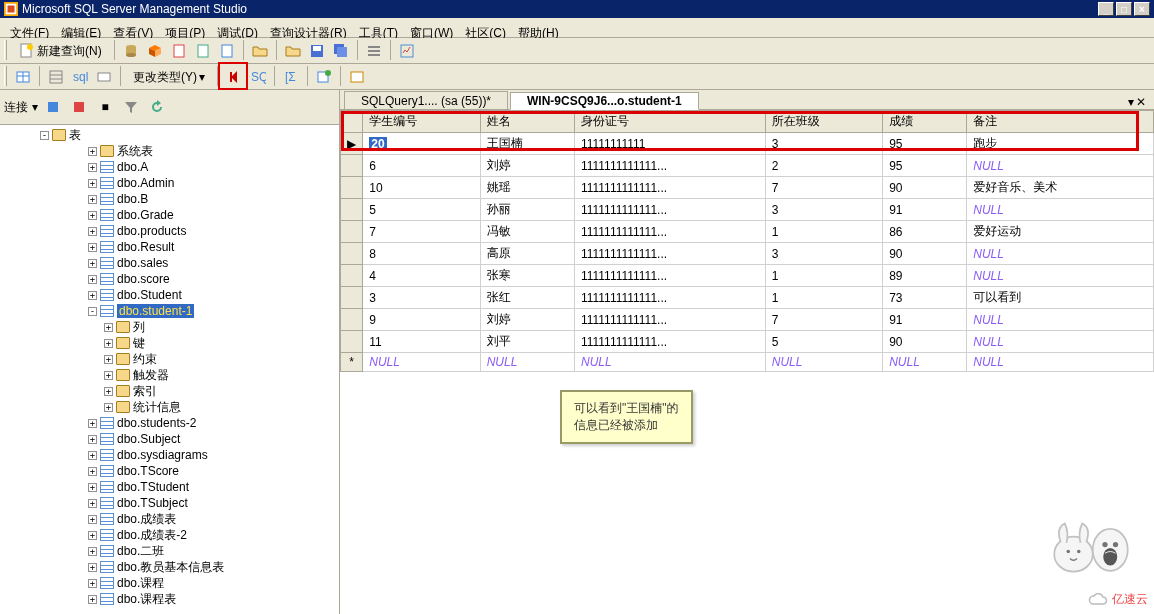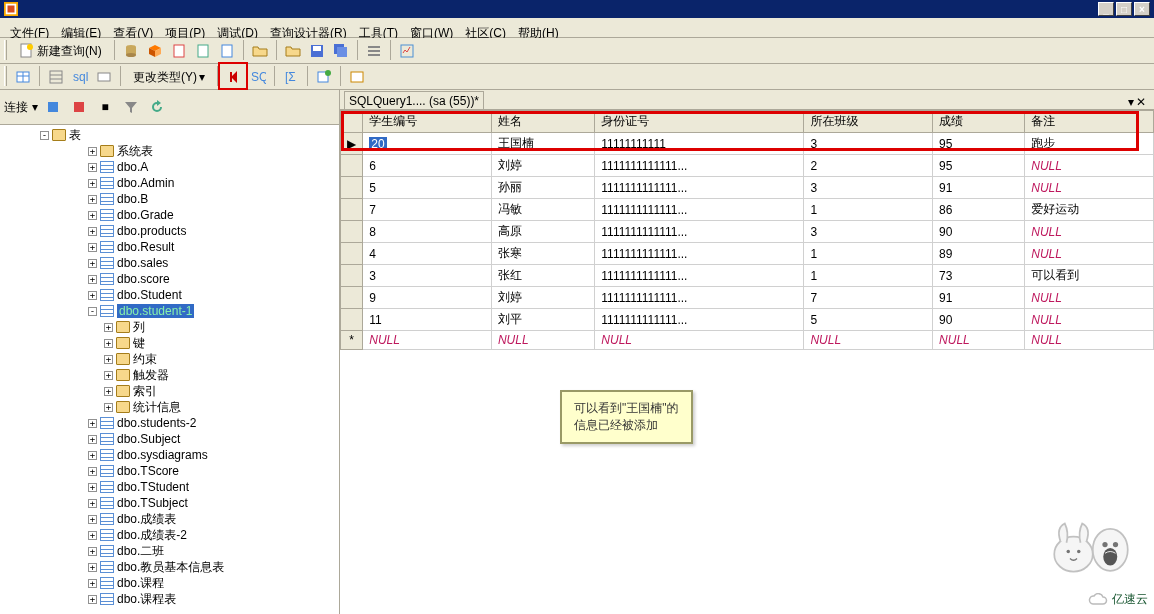--- a/index.html
+++ b/index.html
@@ -23,46 +23,47 @@
 .panel-toolbar { background: #ece9d8; height: 35px; display: flex; align-items: center; padding: 0 4px; gap: 4px; border-bottom: 1px solid #aca899; }
 .tree { flex: 1; overflow: auto; padding: 2px 0; background: #fff; }
 .tree-node { display: flex; align-items: center; height: 16px; white-space: nowrap; cursor: default; }
 .tree-node .indent { display: inline-block; }
 .exp { width: 9px; height: 9px; border: 1px solid #919191; display: inline-flex; align-items: center; justify-content: center; font-size: 9px; line-height: 7px; margin-right: 3px; font-family: monospace; background: #fff; }
 .tree-icon { width: 14px; height: 12px; margin-right: 3px; display: inline-block; }
 .folder-icon { background: #f7d88b; border: 1px solid #a57d1a; border-radius: 1px; }
 .table-icon { background: linear-gradient(#fff 0 3px, #5b8fd5 3px 4px, #fff 4px 7px, #5b8fd5 7px 8px, #fff 8px); border: 1px solid #5b8fd5; }
 .main { flex: 1; display: flex; flex-direction: column; background: #fff; }
 .doc-tabs { height: 20px; background: #ece9d8; display: flex; align-items: flex-end; padding: 0 4px; border-bottom: 1px solid #aca899; }
-.doc-tab { height: 18px; padding: 2px 4px; background: #ece9d8; border: 1px solid #aca899; border-bottom: none; margin-right: 2px; font-family: "Fixedsys", monospace; font-size: 11px; display: flex; align-items: center; }
+.doc-tab { height: 18px; padding: 2px 16px; background: #ece9d8; border: 1px solid #aca899; border-bottom: none; margin-right: 2px; font-family: "Fixedsys", monospace; font-size: 11px; display: flex; align-items: center; }
 .doc-tab.active { background: #fff; border-bottom: 1px solid #fff; margin-bottom: -1px; font-weight: bold; }
 .doc-tabs .dd { margin-left: auto; display: flex; gap: 2px; padding-right: 4px; }
 .grid { flex: 1; overflow: auto; background: #fff; position: relative; }
 table.dg { border-collapse: collapse; width: 100%; }
 table.dg th { background: #ece9d8; border: 1px solid #aca899; padding: 2px 6px; text-align: left; font-weight: normal; height: 18px; }
 table.dg th.rowhdr { width: 22px; background: #ece9d8; }
 table.dg td { border: 1px solid #d0d0d0; padding: 2px 6px; height: 19px; }
 table.dg td.rowhdr { background: #ece9d8; border: 1px solid #aca899; text-align: center; width: 22px; }
-.null { color: #be185d; font-style: italic; text-align: center; }
-.sel-cell { background: #316ac5; color: #fff; padding: 0 2px; }
+.null { color: #8b5cf6; font-style: italic; text-align: center; }
+.sel-cell { background: #316ac5; color: #fff; padding: 0 2px; font-weight: bold; }
 .callout { position: absolute; left: 560px; top: 390px; background: #ffffcc; border: 2px solid #999966; padding: 8px 12px; color: #333; box-shadow: 2px 2px 3px rgba(0,0,0,0.2); font-size: 13px; }
-.watermark { position: absolute; right: 6px; bottom: 6px; color: #14532d; font-size: 12px; display: flex; align-items: center; gap: 4px; }
+.watermark { position: absolute; right: 6px; bottom: 6px; color: #ef4444; font-size: 12px; display: flex; align-items: center; gap: 4px; }
 .mascot { position: absolute; right: 18px; bottom: 38px; width: 90px; height: 70px; opacity: .9; }
 .icon-svg { width: 16px; height: 16px; }
-.tree-node.selected span.label { background: #316ac5; color: #86efac; padding: 0 2px; }
+.tree-node.selected span.label { background: #316ac5; color: #fde047; padding: 0 2px; }
 </style>
 </head>
 <body>
 
 <div class="titlebar">
   <svg class="titlebar-icon" viewBox="0 0 16 16">
       <rect width="16" height="16" fill="#f7a800"></rect>
       <rect x="2" y="2" width="12" height="12" fill="#fff"></rect>
       <rect x="4" y="4" width="8" height="8" fill="#d84c1e"></rect>
     </svg>
+  <span>Microsoft SQL Server Management Studio</span>
   <div class="titlebar-buttons">
     <div class="titlebar-btn">_</div>
     <div class="titlebar-btn">□</div>
     <div class="titlebar-btn">×</div>
   </div>
 </div>
 
 <div class="menubar">
   <span>文件(F)</span>
   <span>编辑(E)</span>
@@ -435,20 +436,23 @@
           </div>
         </div>
     </div>
   </div>
 
   <div class="main">
     <div class="doc-tabs">
       <div class="doc-tab">
           <span>SQLQuery1.... (sa (55))*</span>
         </div>
+      <div class="doc-tab active">
+          <span>WIN-9CSQ9J6...o.student-1</span>
+        </div>
       <div class="dd">
         <span>▾</span>
         <span>✕</span>
       </div>
     </div>
     <div class="grid">
       <table class="dg" id="dg">
         <thead>
             <tr id="dg-head">
               <th class="rowhdr"></th>
@@ -471,20 +475,29 @@
               <td>跑步</td>
             </tr>
             <tr>
               <td class="rowhdr"></td>
               <td>6</td>
               <td>刘婷</td>
               <td>1111111111111...</td>
               <td>2</td>
               <td>95</td>
               <td><span class="null">NULL</span></td>
+            </tr>
+            <tr>
+              <td class="rowhdr"></td>
+              <td>10</td>
+              <td>姚瑶</td>
+              <td>1111111111111...</td>
+              <td>7</td>
+              <td>90</td>
+              <td>爱好音乐、美术</td>
             </tr>
             <tr>
               <td class="rowhdr"></td>
               <td>5</td>
               <td>孙丽</td>
               <td>1111111111111...</td>
               <td>3</td>
               <td>91</td>
               <td><span class="null">NULL</span></td>
             </tr>

